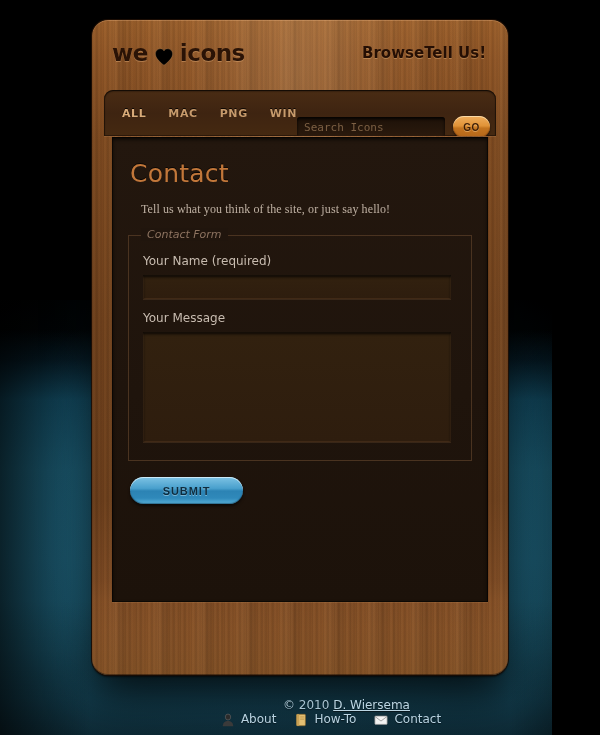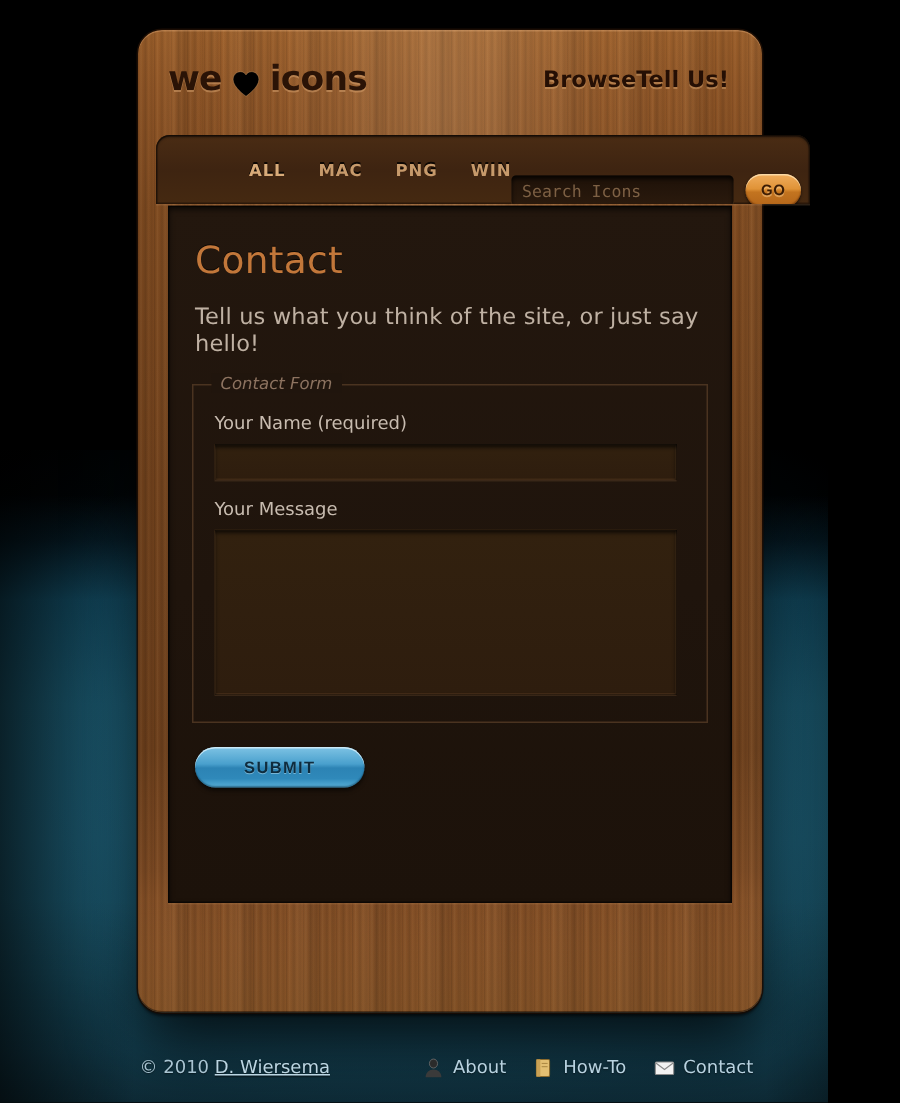--- a/index.html
+++ b/index.html
@@ -166,21 +166,20 @@
     border-radius: 9px 9px 0 0;
     background: linear-gradient(to bottom, #4a2c14 0%, #3e2411 50%, #452911 100%);
     box-shadow:
       inset 0 1px 2px rgba(0,0,0,0.75),
       inset 0 0 0 1px rgba(0,0,0,0.35),
       0 1px 0 rgba(214,162,108,0.20);
     display: flex;
     align-items: center;
     z-index: 4;
     overflow: hidden;
-    padding-left: 44px;
   }
   .filter-tabs {
     display: flex;
     gap: 22px;
     margin-left: 18px;
   }
   .filter-tab {
     font-size: 11px;
     font-weight: 700;
     letter-spacing: 0.6px;
@@ -251,24 +250,25 @@
 
   .page-title {
     margin: 22px 0 0 18px;
     font-size: 25px;
     font-weight: 400;
     color: #c2773a;
     letter-spacing: 0.2px;
     text-shadow: 0 -1px 0 rgba(0,0,0,0.7);
   }
   .page-intro {
-    margin: 14px 0 0 18px;
-    font-size: 15px;
+    margin: 14px 0 0 29px;
+    font-size: 12px;
     color: #bfb1a3;
     letter-spacing: 0.1px;
+    font-family: Liberation Serif, serif;
   }
 
   
   .contact-fieldset {
     position: relative;
     margin: 18px 16px 0 16px;
     border: 1px solid #4a3320;
     padding: 6px 14px 18px 14px;
   }
   .fieldset-legend {
@@ -337,20 +337,21 @@
   .footer {
     position: absolute;
     left: 0;
     top: 698px;
     width: 600px;
     height: 26px;
     display: flex;
     align-items: center;
     z-index: 5;
     font-size: 12px;
+    flex-direction: column;
   }
   .footer-left {
     margin-left: 93px;
     color: #a9c4d2;
     text-shadow: 0 1px 1px rgba(0,0,0,0.45);
   }
   .footer-left a {
     color: #bcd6e3;
     text-decoration: underline;
     cursor: pointer;

